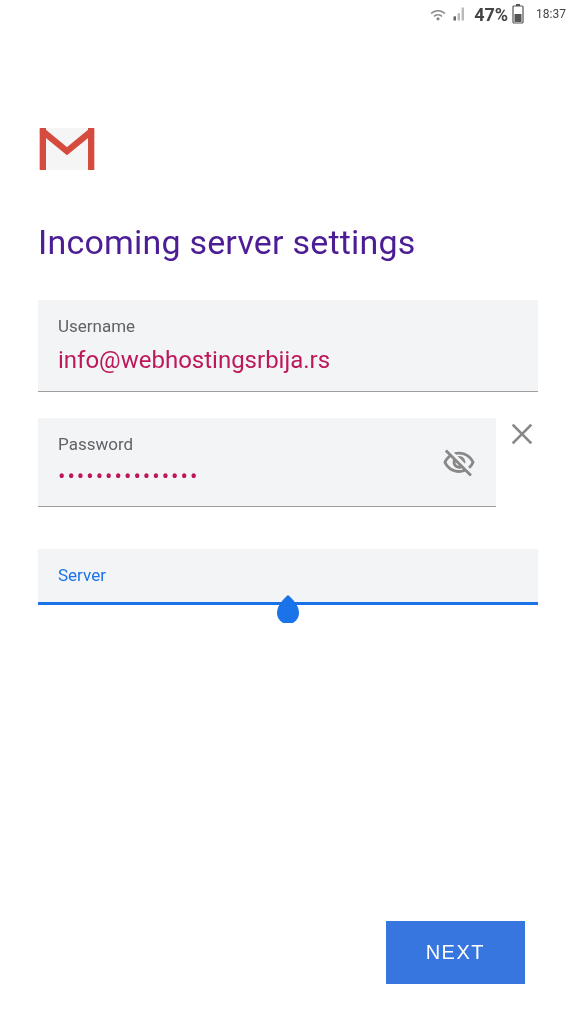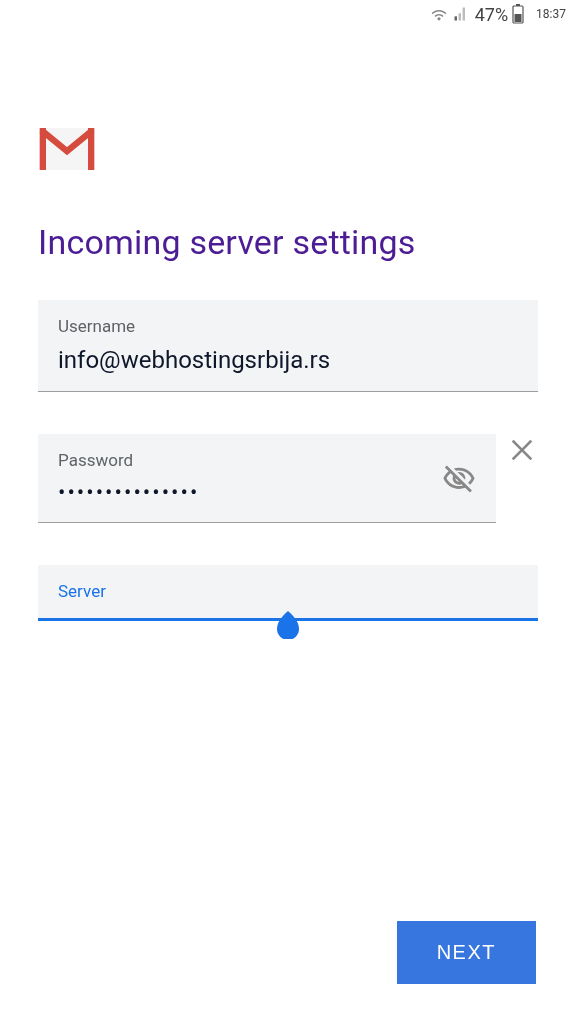--- a/index.html
+++ b/index.html
@@ -15,54 +15,54 @@
       height: 28px;
       display: flex;
       justify-content: flex-end;
       align-items: center;
       padding: 0 10px;
       gap: 6px;
       color: #555;
       font-size: 18px;
     }
     .status-icons { display: flex; align-items: center; gap: 4px; }
-    .battery-pct { font-size: 18px; color: #444; margin-left: 2px; }
+    .battery-pct { font-size: 18px; color: #444; margin-left: 2px; font-weight: bold; }
     .clock { font-size: 12px; color: #444; margin-left: 8px; }
     .content {
       padding: 100px 38px 0 38px;
     }
     .gmail-icon {
       width: 58px;
       height: 42px;
       margin-bottom: 48px;
     }
     .title {
       font-size: 34px;
       font-weight: 400;
       color: #4c1d95;
       margin-bottom: 38px;
       letter-spacing: 0.2px;
     }
     .field {
       background: #f3f4f5;
       padding: 16px 20px 10px 20px;
       position: relative;
-      margin-bottom: 42px;
+      margin-bottom: 26px;
     }
     .field-label {
       font-size: 17px;
       color: #5f6368;
       margin-bottom: 10px;
     }
     .field-label.focused {
       color: #1a73e8;
     }
     .field-value {
       font-size: 24px;
-      color: #0f172a;
+      color: #be185d;
       border: none;
       background: transparent;
       outline: none;
       width: 100%;
       padding-bottom: 8px;
     }
     .field-underline {
       position: absolute;
       bottom: 0;
       left: 0;
@@ -109,21 +109,21 @@
     .cursor-drop {
       position: absolute;
       left: 50%;
       bottom: -18px;
       transform: translateX(-50%);
       width: 30px;
       height: 30px;
     }
     .next-button {
       position: absolute;
-      right: 40px;
+      right: 51px;
       bottom: 40px;
       background: #3876df;
       color: #fff;
       border: none;
       padding: 20px 40px;
       font-size: 20px;
       font-weight: 500;
       letter-spacing: 1.5px;
       cursor: pointer;
     }

